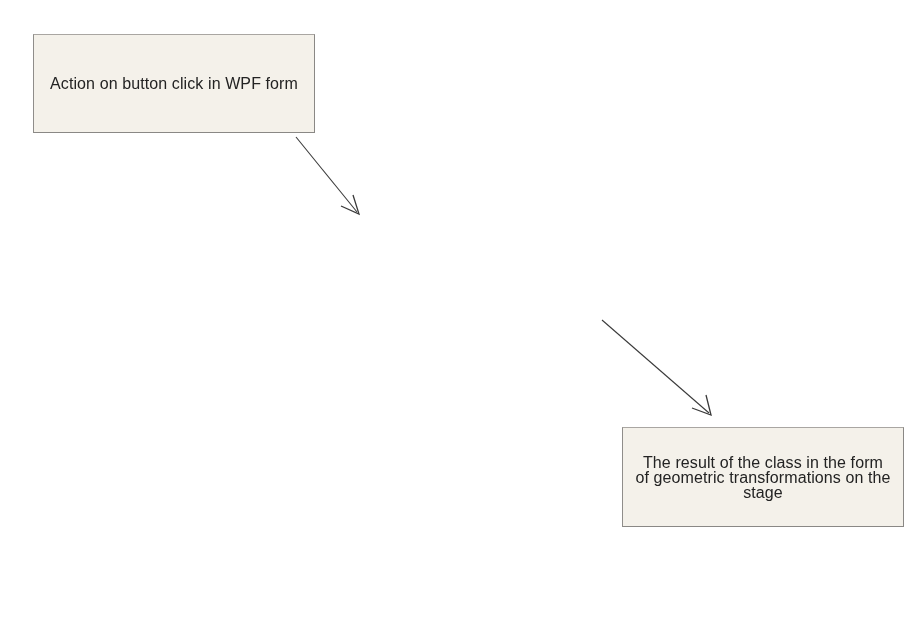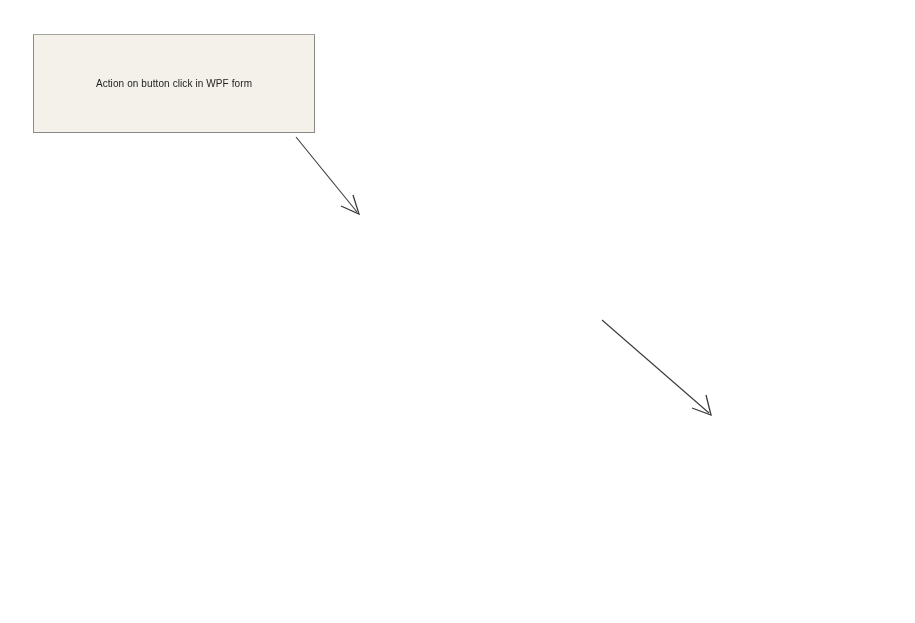--- a/index.html
+++ b/index.html
@@ -25,21 +25,21 @@
     background: #f4f1ea;
     border: 1px solid #8a8885;
     border-top-color: #a9a6a2;
     border-left-color: #8f8d8a;
     display: flex;
     align-items: center;
     justify-content: center;
   }
   .node-label {
     color: #232323;
-    font-size: 10px;
+    font-size: 16px;
     line-height: 15px;
     text-align: center;
     white-space: pre-line;
     letter-spacing: 0.1px;
   }
   #node-action {
     left: 33px;
     top: 34px;
     width: 282px;
     height: 99px;
@@ -95,14 +95,18 @@
       <line class="edge-line" x1="602" y1="320" x2="709" y2="413"></line>
       <polyline class="edge-head" points="692,408 711,415 706,395"></polyline>
     </g>
   </svg>
 
   <div class="node" id="node-action">
     <span class="node-label">Action on button click in WPF form</span>
   </div>
 
 
+  <div class="node" id="node-result">
+    <span class="node-label">The result of the class in the form
+of geometric transformations on the stage</span>
+  </div>
 
 </div>
 
 </body></html>

